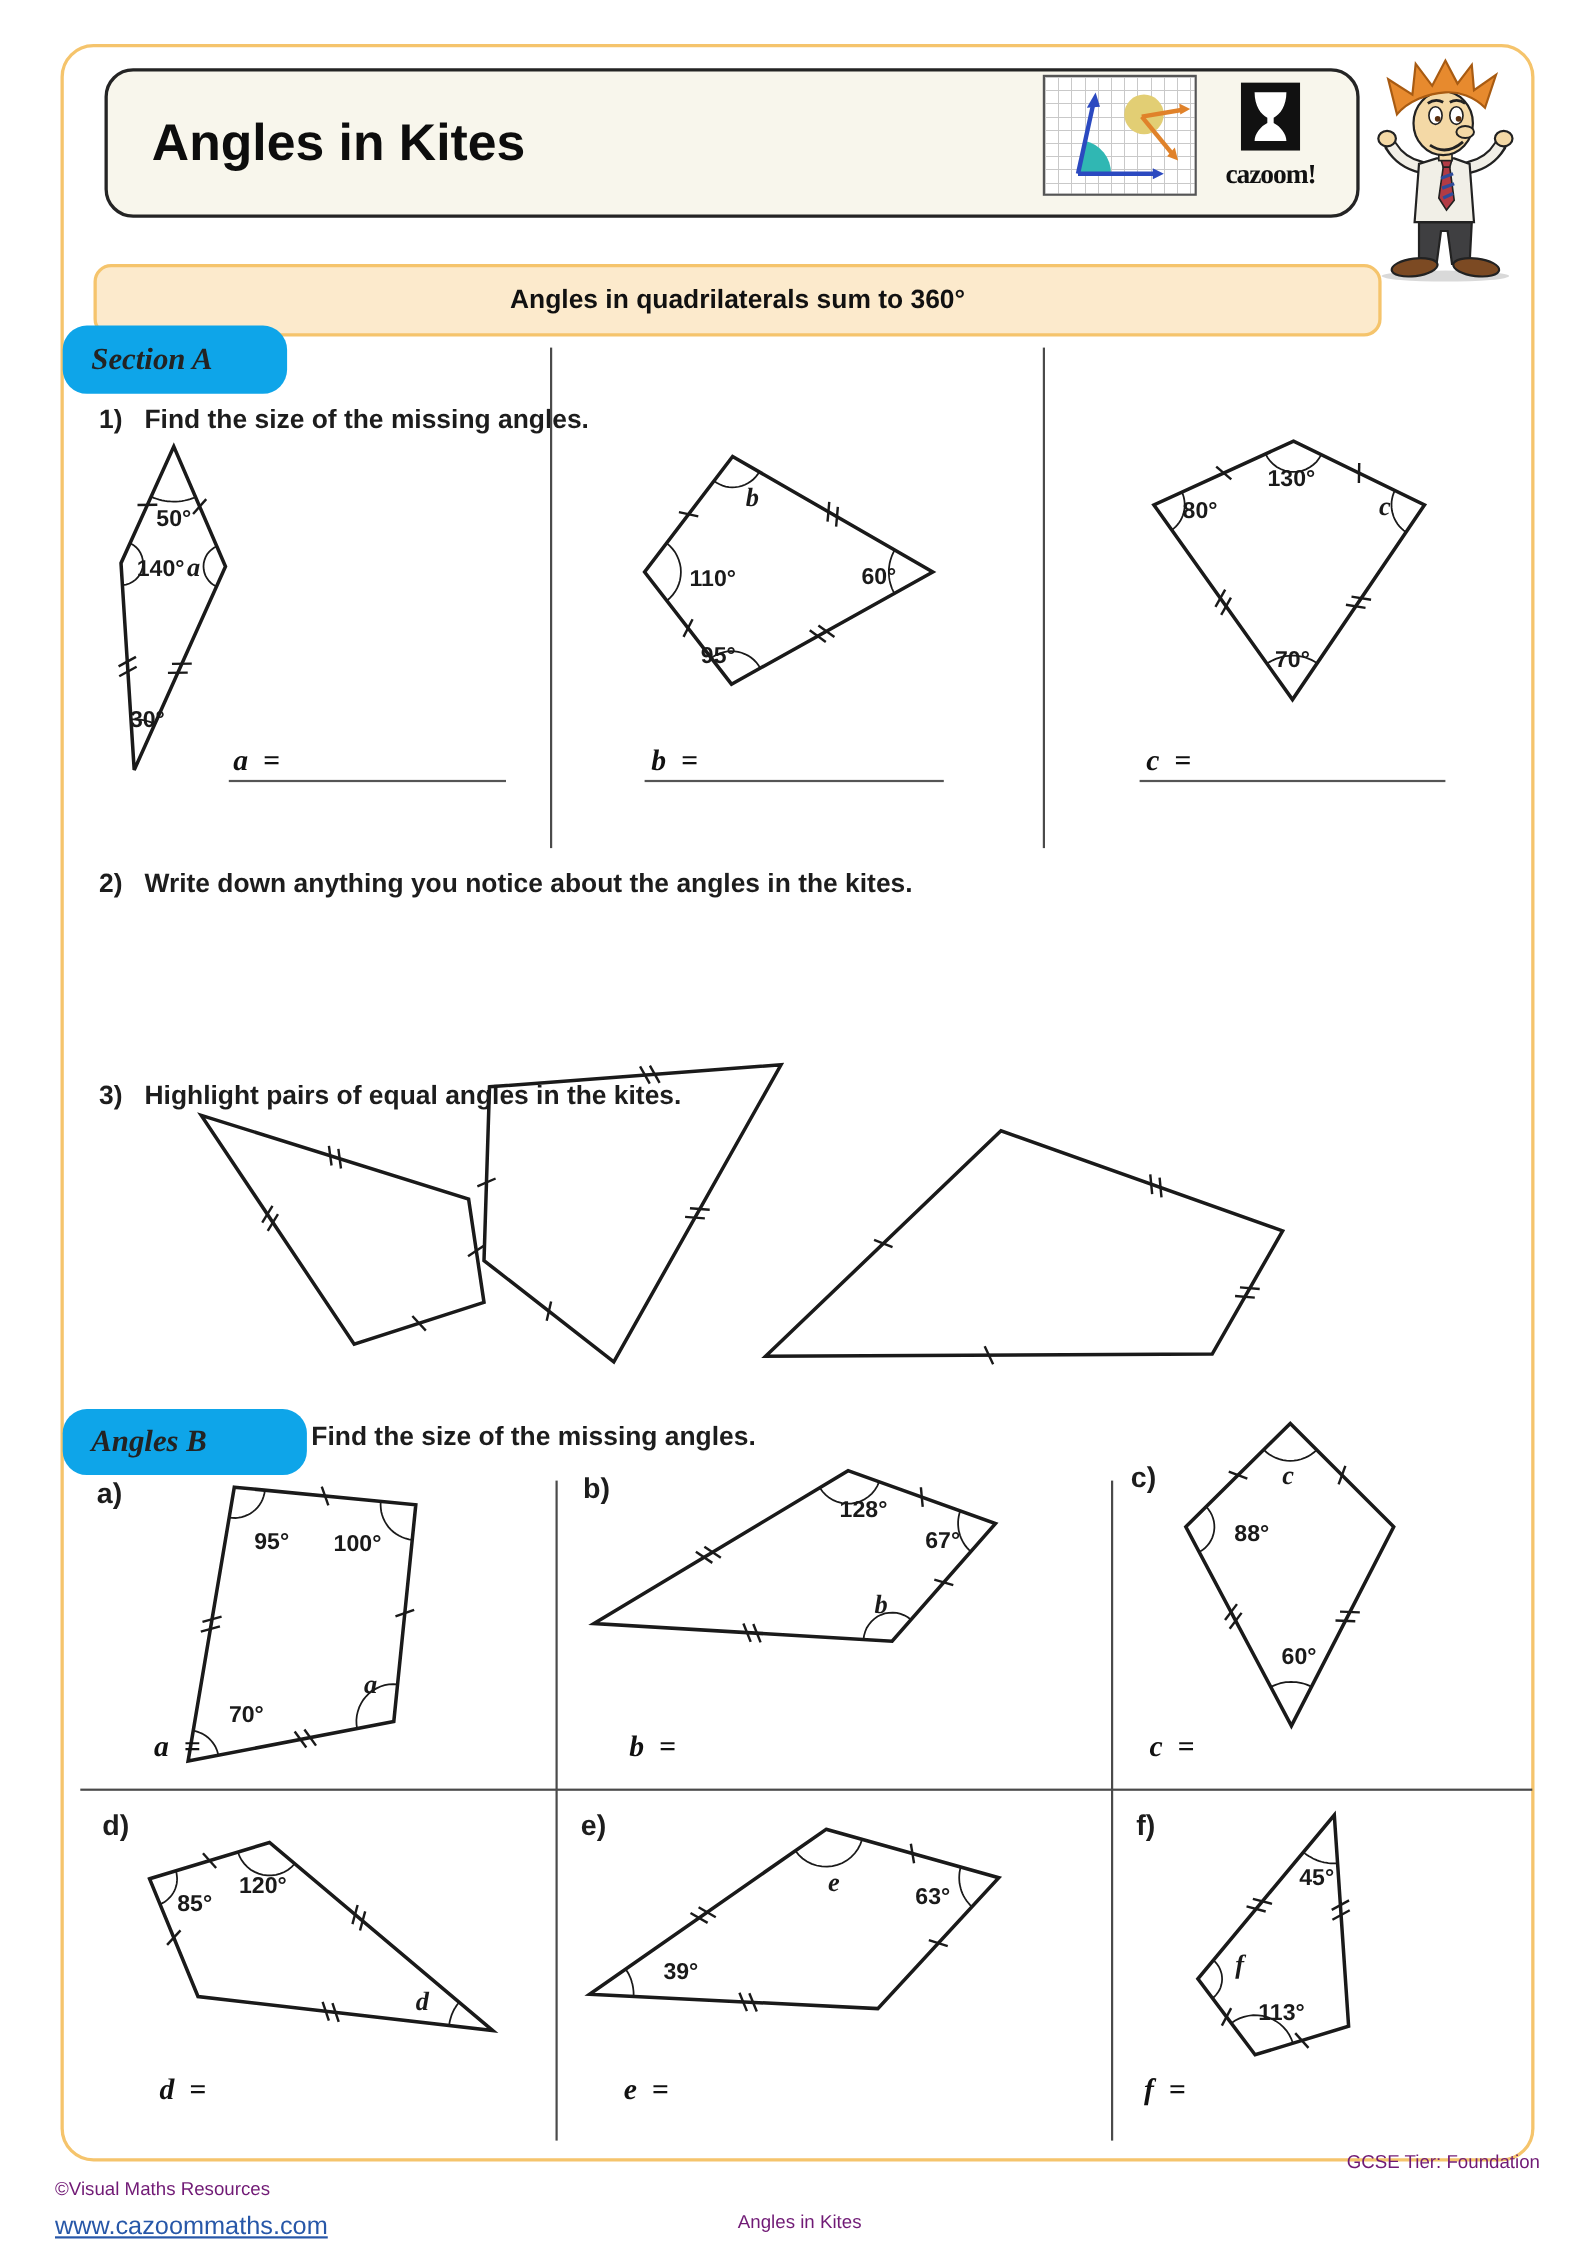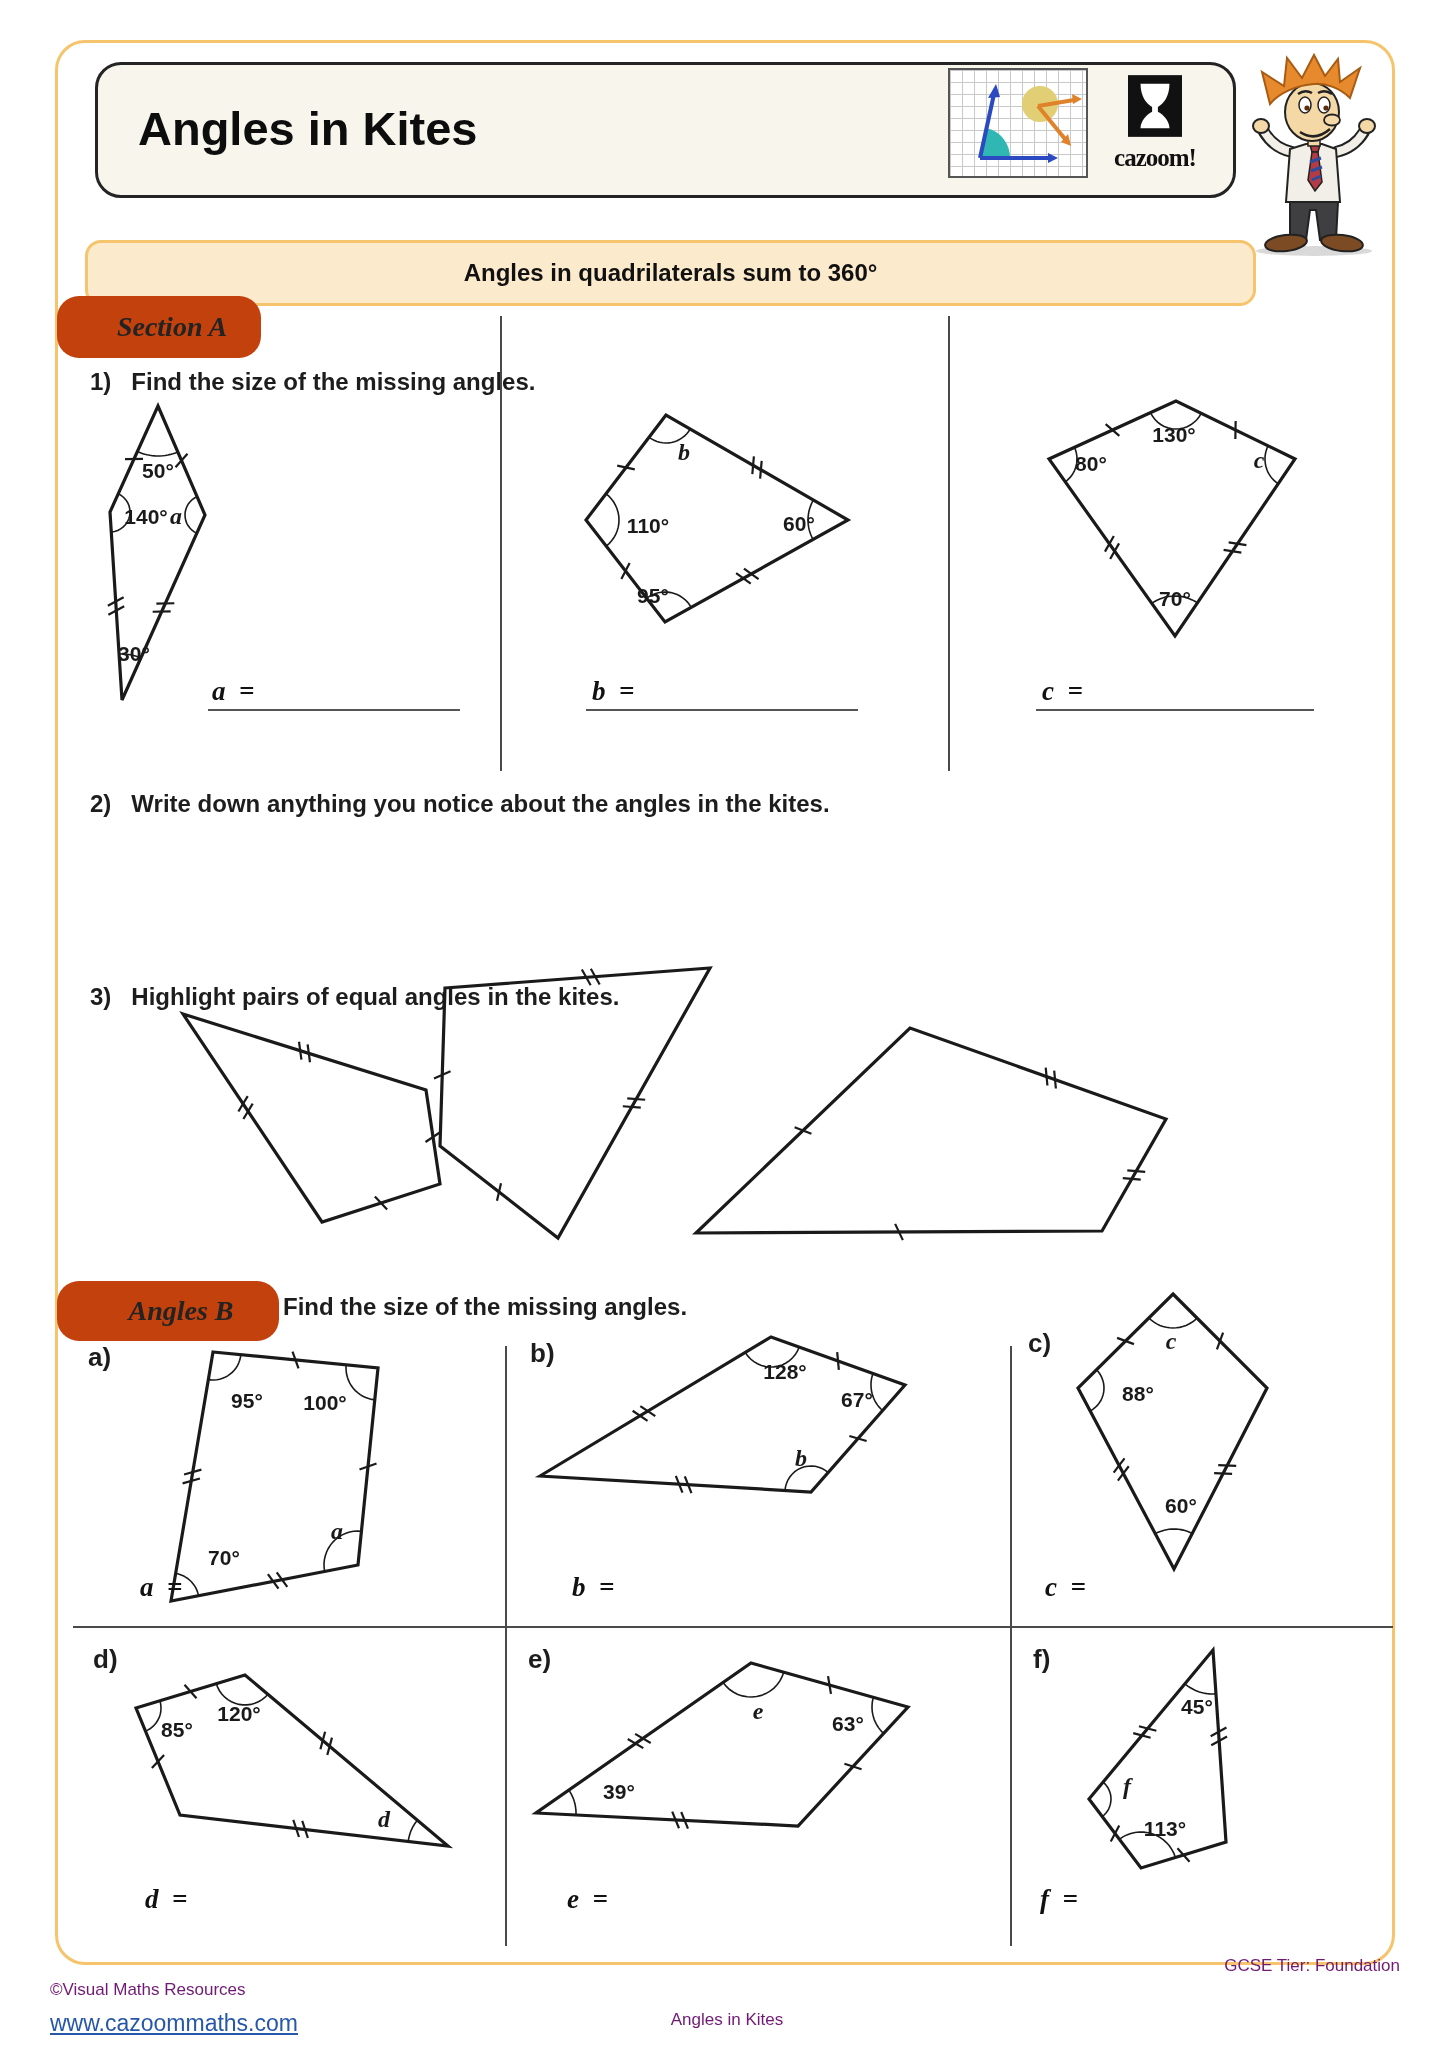--- a/index.html
+++ b/index.html
@@ -9,22 +9,22 @@
   .page-border{border:3px solid #F5C46C;border-radius:30px;}
   .header-box{background:#F8F6EC;border:3px solid #242424;border-radius:26px;}
   .title{font-size:47px;font-weight:bold;color:#0d0d0d;}
   .graph-icon{border:2px solid #555;background-color:#fff;
     background-image:repeating-linear-gradient(to right,#c9c9c9 0 1px,transparent 1px 12px),
                      repeating-linear-gradient(to bottom,#c9c9c9 0 1px,transparent 1px 12px);}
   .cazoom-logo{text-align:center;}
   .cazoom-text{font:bold 25px "Liberation Serif",serif;color:#111;letter-spacing:-1px;margin-top:2px;}
   .banner{background:#FCEACC;border:3px solid #F5C46C;border-radius:16px;text-align:center;
           font-weight:bold;font-size:24px;color:#111;line-height:60px;}
-  .pill{background:#c2410c;border-radius:22px;display:flex;align-items:center;padding-left:26px;
-        font:italic bold 28px "Liberation Serif",serif;color:#232323;justify-content:center;}
+  .pill{background:#0ea5e9;border-radius:22px;display:flex;align-items:center;padding-left:26px;
+        font:italic bold 28px "Liberation Serif",serif;color:#232323;}
   .q-line{display:flex;gap:20px;font-weight:bold;font-size:24px;color:#1d1d1d;}
   .divider{background:#4a4a4a;}
   .answer{font:italic bold 27px "Liberation Serif",serif;color:#111;white-space:pre;}
   .underline{height:2px;background:#555;}
   .prob-letter{font-weight:bold;font-size:26px;color:#1d1d1d;}
   .footer-text{font-size:17px;color:#701a75;}
   .footer-link{font-size:23px;color:#2757A8;text-decoration:underline;cursor:pointer;text-align:center;}
   .deg-label{font:bold 21px "Liberation Sans",sans-serif;fill:#1a1a1a;}
   .var-label{font:italic bold 24px "Liberation Serif",serif;fill:#1a1a1a;}
 </style>

